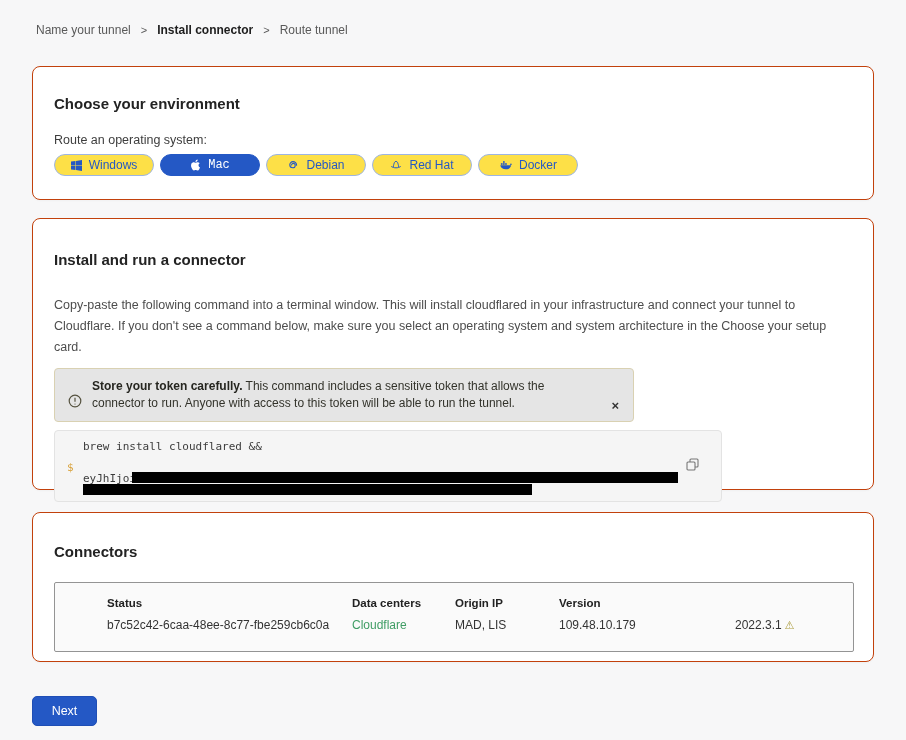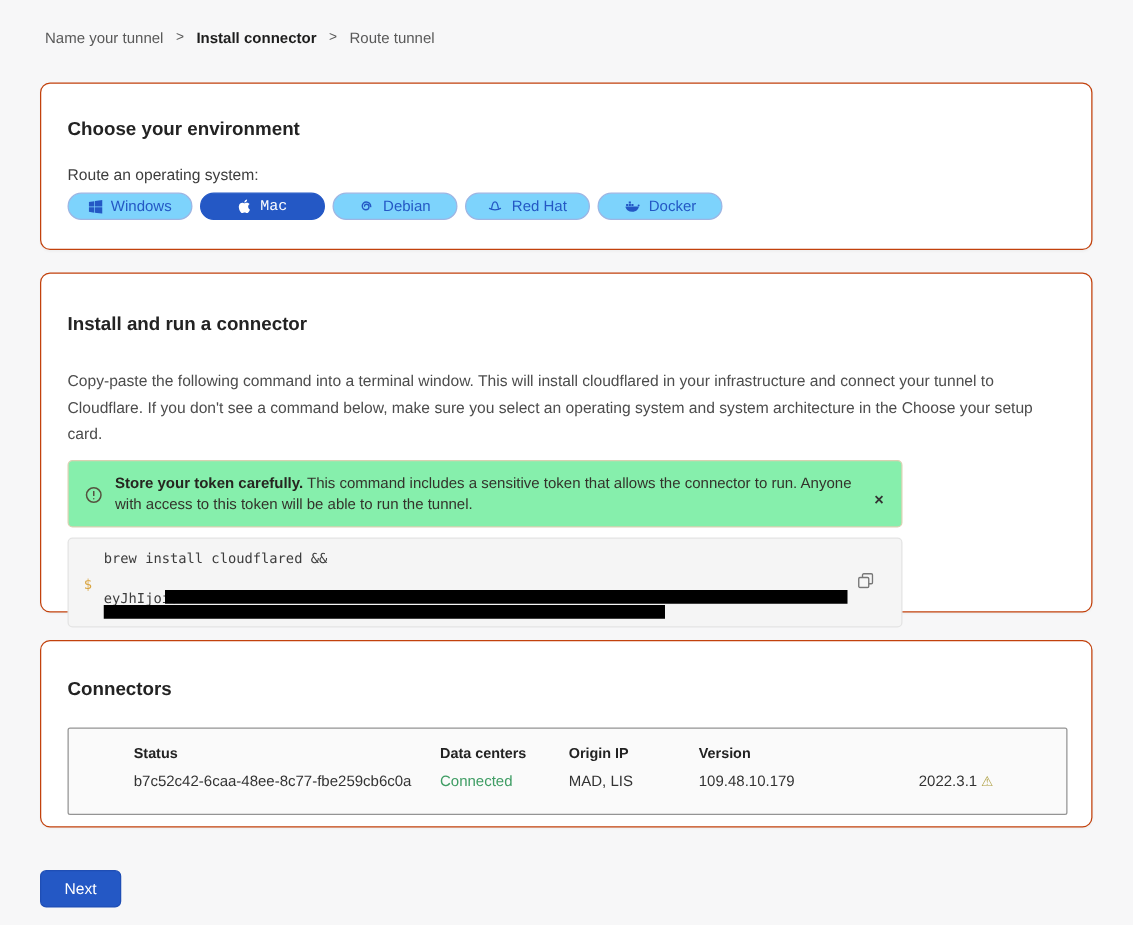--- a/index.html
+++ b/index.html
@@ -26,36 +26,36 @@
     box-shadow:0 1px 2px rgba(0,0,0,0.03);
   }
   .card-title { font-size:15px; font-weight:bold; color:#232323; }
 
   
   .card-env { top:66px; height:134px; padding:28px 21px 0 21px; }
   .os-label { margin-top:21px; font-size:12.5px; color:#3d3d3d; }
   .os-row { margin-top:7px; display:flex; gap:6px; }
   .os-btn {
     width:100px; height:22px; border-radius:11px;
-    border:1px solid #9db5e3; background:#7dd3fc; color:#2458c5;
+    border:1px solid #9db5e3; background:#fde047; color:#2458c5;
     font-size:12px; font-family:"Liberation Sans", sans-serif;
     display:flex; align-items:center; justify-content:center; gap:7px;
     cursor:pointer; padding:0;
   }
   .os-btn svg { display:block; }
   .os-btn.selected { background:#2458c5; border-color:#2458c5; color:#fff;font-family:Liberation Mono, monospace; }
 
   
   .card-install { top:218px; height:272px; padding:32px 21px 0 21px; }
   .install-desc { margin-top:27px; font-size:12.5px; line-height:21px; color:#4d4d4d; max-width:798px; }
 
   .warn-banner {
-    margin-top:10px; width:668px; min-height:50px;
-    background:#86efac; border:1px solid #d9d1b2; border-radius:4px;
-    display:flex; align-items:center; padding:9px 14px 9px 13px;
+    margin-top:10px; width:580px; min-height:50px;
+    background:#e5e5e5; border:1px solid #d9d1b2; border-radius:4px;
+    display:flex; align-items:flex-end; padding:9px 14px 9px 13px;
   }
   .warn-icon { flex:0 0 auto; margin-top:7px; }
   .warn-text { flex:1 1 auto; margin-left:10px; font-size:12px; line-height:17px; color:#33332b; }
   .warn-text b { color:#262620; }
   .warn-close {
     flex:0 0 auto; border:0; background:transparent; color:#333;
     font-size:13px; font-weight:bold; line-height:13px; margin-top:9px; margin-left:14px;
     cursor:pointer; font-family:"Liberation Sans", sans-serif;
   }
 
@@ -201,21 +201,21 @@
 
     <div class="conn-table">
       <div class="conn-grid">
         <div class="conn-head">Status</div>
         <div class="conn-head">Data centers</div>
         <div class="conn-head">Origin IP</div>
         <div class="conn-head">Version</div>
       </div>
       <div class="conn-grid conn-vals">
         <div class="conn-cell">b7c52c42-6caa-48ee-8c77-fbe259cb6c0a</div>
-        <div class="conn-cell status-connected">Connected</div>
+        <div class="conn-cell status-connected">Cloudflare</div>
         <div class="conn-cell">MAD, LIS</div>
         <div class="conn-cell">109.48.10.179</div>
         <div class="conn-cell"><span>2022.3.1</span><span class="version-warn-icon">⚠</span></div>
       </div>
     </div>
   </section>
 
   <button class="next-btn">Next</button>
 
 </div>

